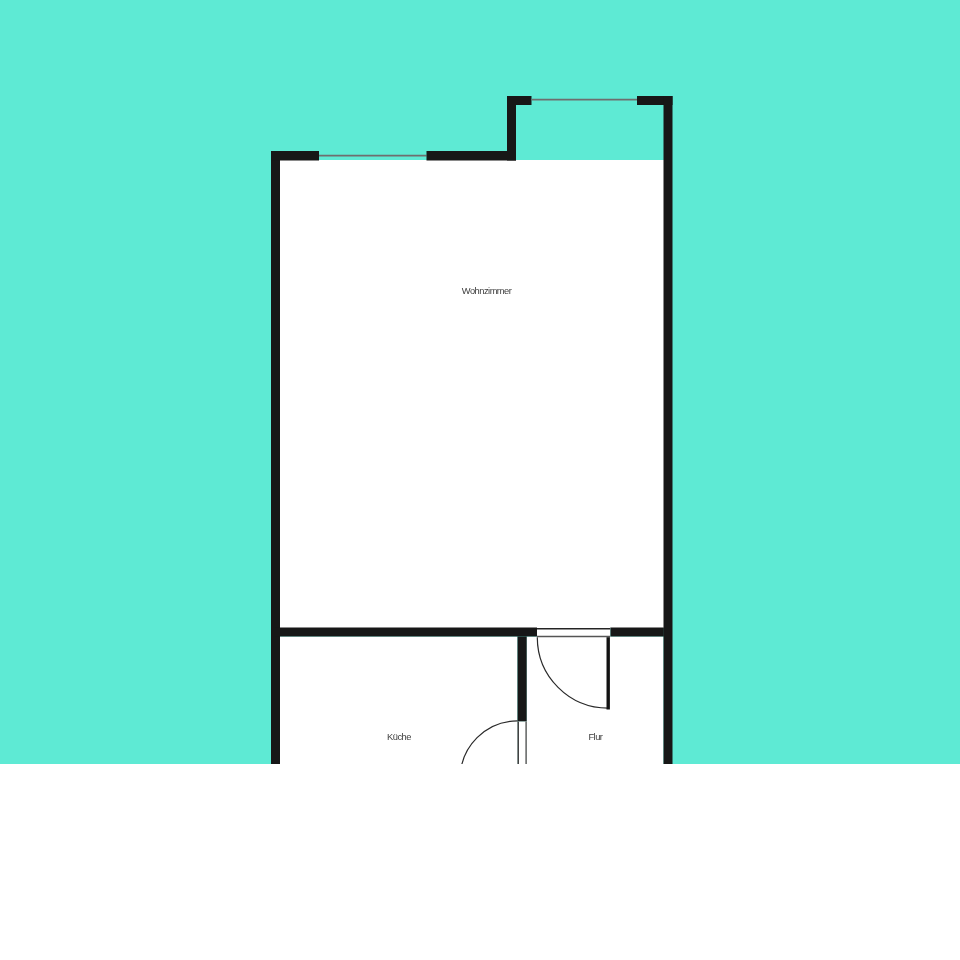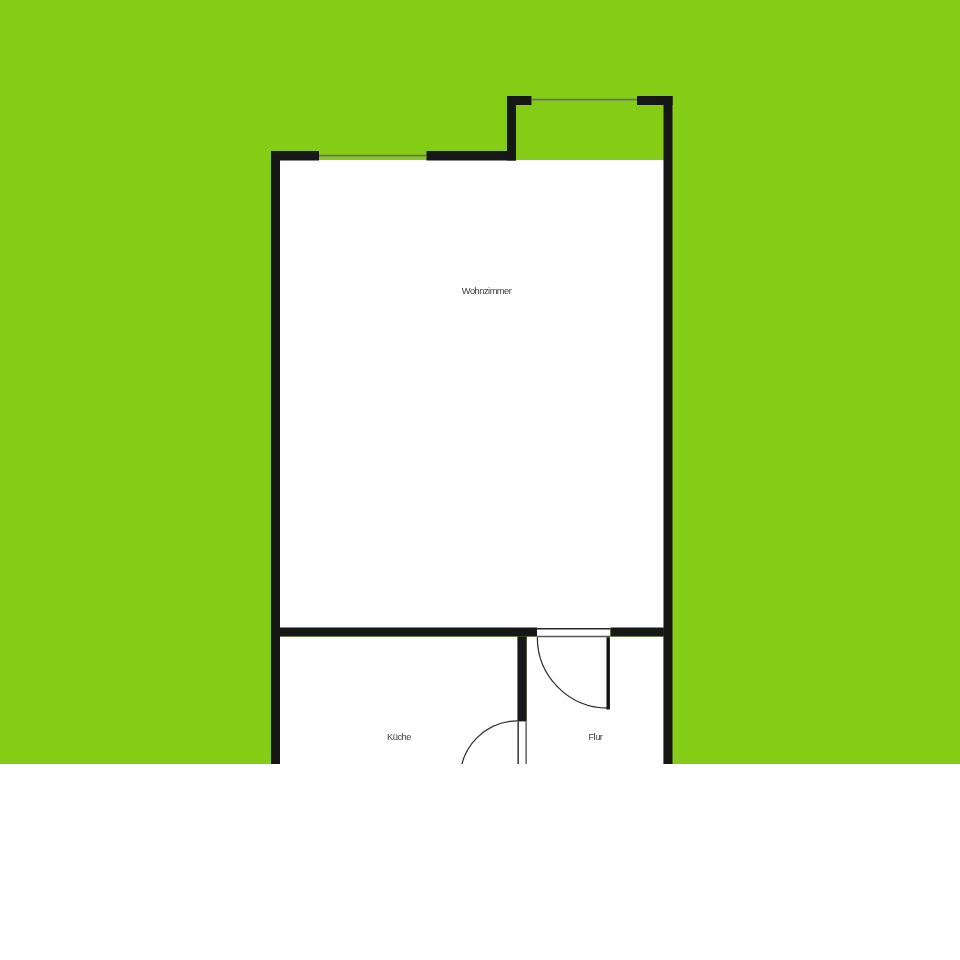--- a/index.html
+++ b/index.html
@@ -1,16 +1,16 @@
 <!DOCTYPE html>
 <html><head>
 <meta charset="utf-8">
 <style>
   html,body{margin:0;padding:0;background:#ffffff;}
-  .page{width:960px;height:764px;position:relative;background:#84cc16;text-decoration:underline;}
+  .page{width:960px;height:764px;position:relative;background:#5eead4;text-decoration:underline;}
   svg{position:absolute;left:0;top:0;}
   text{font-family:"Liberation Sans",sans-serif;fill:#3c3c3c;letter-spacing:-0.5px;}
 </style>
 </head>
 <body>
 <div class="page">
 <svg width="960" height="960" viewBox="0 0 960 960">
 
   <g>
     <rect x="280" y="160" width="384" height="468" fill="#ffffff"></rect>

